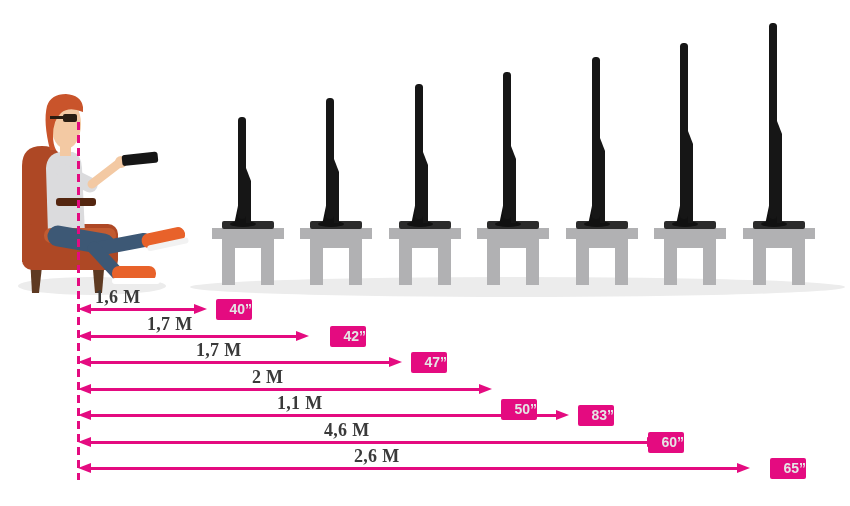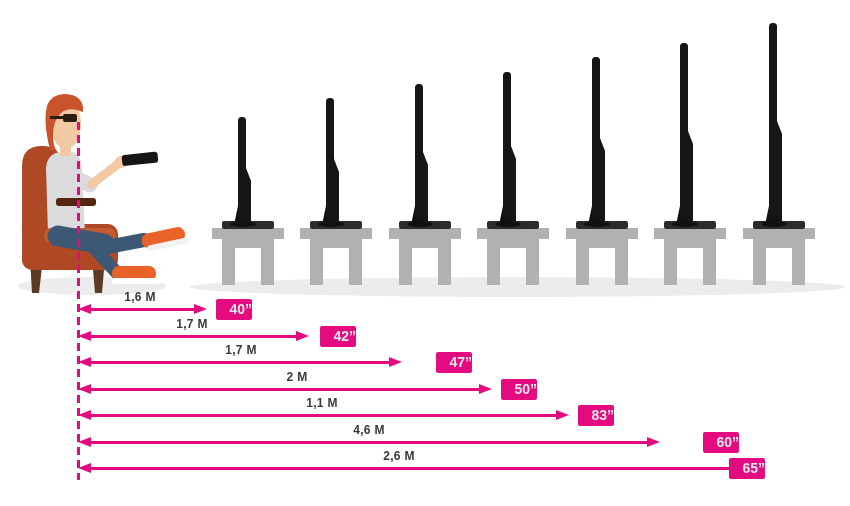--- a/index.html
+++ b/index.html
@@ -16,22 +16,22 @@
     position:absolute;left:76.5px;top:122px;width:3px;height:358px;
     background:repeating-linear-gradient(to bottom,var(--accent,#E40B80) 0 8px,transparent 8px 13px);
   }
   .tv-station{position:absolute;}
   .row{position:absolute;height:0;}
   .row .line{position:absolute;left:8px;right:8px;top:-1.5px;height:3px;background:var(--accent,#E40B80);}
   .row .head{position:absolute;width:0;height:0;top:-5.5px;border-top:5.5px solid transparent;border-bottom:5.5px solid transparent;}
   .row .head.left{left:-2px;border-right:13px solid var(--accent,#E40B80);}
   .row .head.right{right:-2px;border-left:13px solid var(--accent,#E40B80);}
   .row .dist{
-    position:absolute;top:-22px;width:90px;height:20px;line-height:20px;text-align:center;
-    font-size:12px;font-weight:bold;letter-spacing:.3px;color:var(--label-text,#3A3A3A);white-space:nowrap;
+    position:absolute;top:-22px;width:90px;height:20px;line-height:20px;
+    font-size:18px;font-weight:bold;letter-spacing:.3px;color:var(--label-text,#3A3A3A);white-space:nowrap;font-family:Liberation Serif, serif;
   }
   .row .badge{
     position:absolute;top:-10.5px;width:36px;height:21px;line-height:21px;text-align:right;
     background:var(--accent,#E40B80);color:#e5e5e5;font-size:14px;font-weight:bold;border-radius:2px;white-space:nowrap;
   }
 </style>
 </head>
 <body>
 
 <div class="canvas">
@@ -162,56 +162,56 @@
     <span class="head right"></span>
     <span class="dist" style="left: 15px;">1,6 M</span>
     <span class="badge" style="left: 136px;">40”</span>
   </div>
 
   <div class="row" style="top: 336px; left: 80px; width: 227px;">
     <span class="head left"></span>
     <span class="line"></span>
     <span class="head right"></span>
     <span class="dist" style="left: 67px;">1,7 M</span>
-    <span class="badge" style="left: 240px;">42”</span>
+    <span class="badge" style="left: 250px;">42”</span>
   </div>
 
   <div class="row" style="top: 362px; left: 80px; width: 320px;">
     <span class="head left"></span>
     <span class="line"></span>
     <span class="head right"></span>
     <span class="dist" style="left: 116px;">1,7 M</span>
-    <span class="badge" style="left: 331px; margin-left: 25px;">47”</span>
+    <span class="badge" style="left: 331px;">47”</span>
   </div>
 
   <div class="row" style="top: 389px; left: 80px; width: 410px;">
     <span class="head left"></span>
     <span class="line"></span>
     <span class="head right"></span>
     <span class="dist" style="left: 172px;">2 M</span>
-    <span class="badge" style="left: 421px;">50”</span>
+    <span class="badge" style="left: 421px; margin-top: 20px;">50”</span>
   </div>
 
   <div class="row" style="top: 415px; left: 80px; width: 487px;">
     <span class="head left"></span>
     <span class="line"></span>
     <span class="head right"></span>
     <span class="dist" style="left: 197px;">1,1 M</span>
     <span class="badge" style="left: 498px;">83”</span>
   </div>
 
   <div class="row" style="top: 442px; left: 80px; width: 578px;">
     <span class="head left"></span>
     <span class="line"></span>
     <span class="head right"></span>
     <span class="dist" style="left: 244px;">4,6 M</span>
-    <span class="badge" style="left: 623px;">60”</span>
+    <span class="badge" style="left: 568px;">60”</span>
   </div>
 
   <div class="row" style="top: 468px; left: 80px; width: 668px;">
     <span class="head left"></span>
     <span class="line"></span>
     <span class="head right"></span>
     <span class="dist" style="left: 274px;">2,6 M</span>
-    <span class="badge" style="left: 649px;">65”</span>
+    <span class="badge" style="left: 690px;">65”</span>
   </div>
 </div>
 </div>
 
 </body></html>

